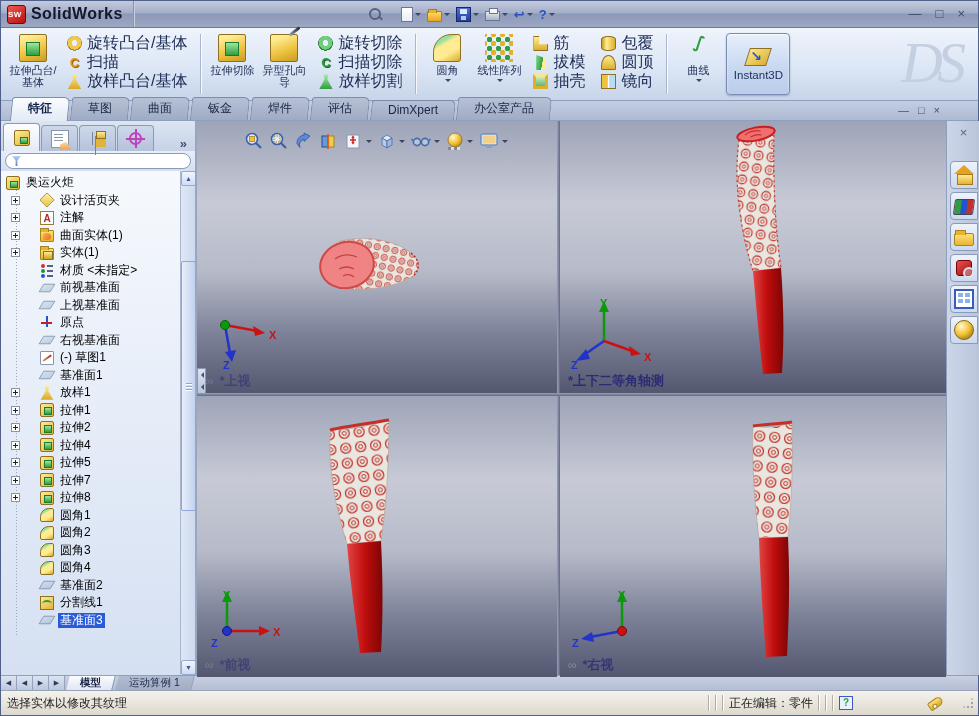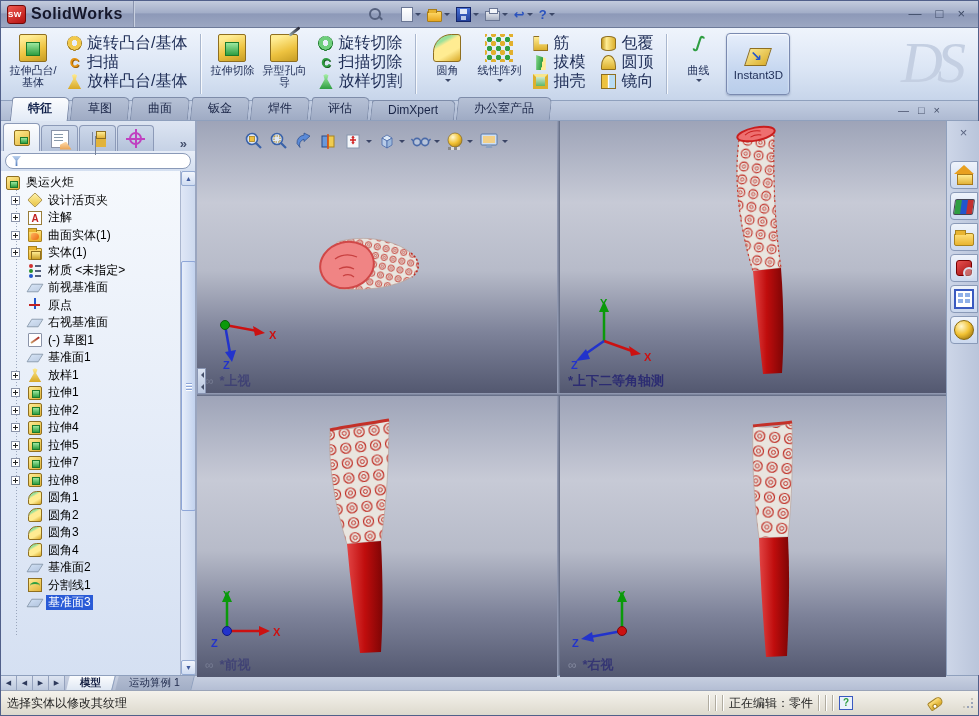--- a/index.html
+++ b/index.html
@@ -94,21 +94,21 @@
 .fmi-dimx{width:13px;height:13px;margin:2px;border:2px solid #c040c0;border-radius:50%}
 .fmi-dimx::before{content:"";position:absolute;left:50%;top:-5px;width:2px;height:19px;background:#c040c0;transform:translateX(-50%)}
 .fmi-dimx::after{content:"";position:absolute;top:50%;left:-5px;height:2px;width:19px;background:#c040c0;transform:translateY(-50%)}
 .filterrow{height:20px;padding:2px 4px;background:linear-gradient(#e8eef8,#d4dff0)}
 .filterbox{height:16px;background:#fff;border:1px solid #8a9ab8;border-radius:8px;display:flex;align-items:center;padding:0 6px;gap:4px}
 .funnel{width:9px;height:10px;clip-path:polygon(0 0,100% 0,60% 45%,60% 100%,40% 100%,40% 45%);background:linear-gradient(#bcd2ee,#5a82c0)}
 .filterinput{border:none;outline:none;flex:1;font-size:11px;height:12px;background:transparent}
 
 .tree{flex:1;position:relative;background:linear-gradient(180deg,#f6f9fd 0%,#e2eaf7 60%,#d5e0f2 100%);overflow:hidden;padding:3px 15px 0 0}
 .tree::before{content:"";position:absolute;left:15px;top:10px;bottom:40px;width:1px;background:repeating-linear-gradient(180deg,#9aa6bc 0 1px,rgba(0,0,0,0) 1px 3px)}
-.trow{height:17.5px;display:flex;align-items:center;gap:4px;padding-left:27px;position:relative;color:#000;white-space:nowrap;font-size:12px}
+.trow{height:17.5px;display:flex;align-items:center;gap:4px;padding-left:39px;position:relative;color:#000;white-space:nowrap;font-size:12px}
 .trow.root{padding-left:5px}
 .expander{position:absolute;left:10px;top:4px;width:9px;height:9px;background:#fff;border:1px solid #8a93a8;visibility:hidden}
 .expander::before{content:"";position:absolute;left:1px;top:3px;width:5px;height:1px;background:#222}
 .expander::after{content:"";position:absolute;left:3px;top:1px;width:1px;height:5px;background:#222}
 .trow.has-expand .expander{visibility:visible}
 .tlabel{padding:0 2px;line-height:15px}
 .trow.selected .tlabel{background:#2a5bd7;color:#fff}
 .ticon{width:14px;height:14px;flex:0 0 14px;position:relative;display:inline-block}
 .i-part{background:linear-gradient(145deg,#ffec92,#e2b33a);border:1px solid #8f6f20;border-radius:2px}
 .i-part::after{content:"";position:absolute;right:1px;bottom:1px;width:6px;height:5px;background:linear-gradient(#9ce89e,#2f9e42);border:1px solid #1c7a2c}
@@ -425,20 +425,25 @@
           </div>
             <div class="trow">
 
             <span class="ticon i-material"></span>
             <span class="tlabel">材质 &lt;未指定&gt;</span>
           </div>
             <div class="trow">
 
             <span class="ticon i-plane"></span>
             <span class="tlabel">前视基准面</span>
+          </div>
+            <div class="trow">
+
+            <span class="ticon i-plane"></span>
+            <span class="tlabel">上视基准面</span>
           </div>
             <div class="trow">
 
             <span class="ticon i-origin"></span>
             <span class="tlabel">原点</span>
           </div>
             <div class="trow">
 
             <span class="ticon i-plane"></span>
             <span class="tlabel">右视基准面</span>

